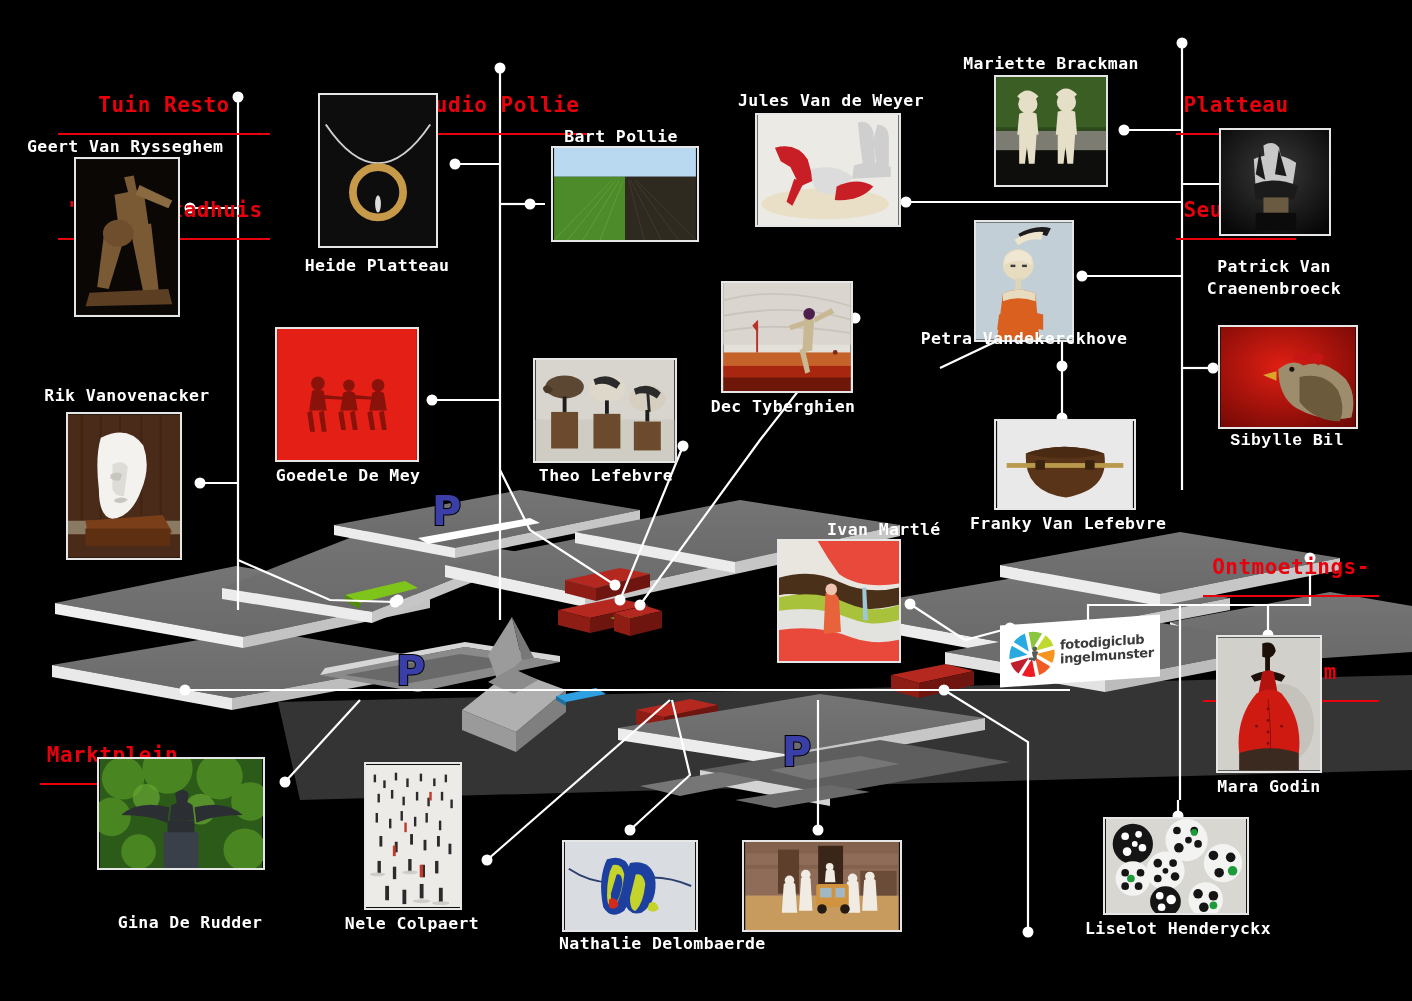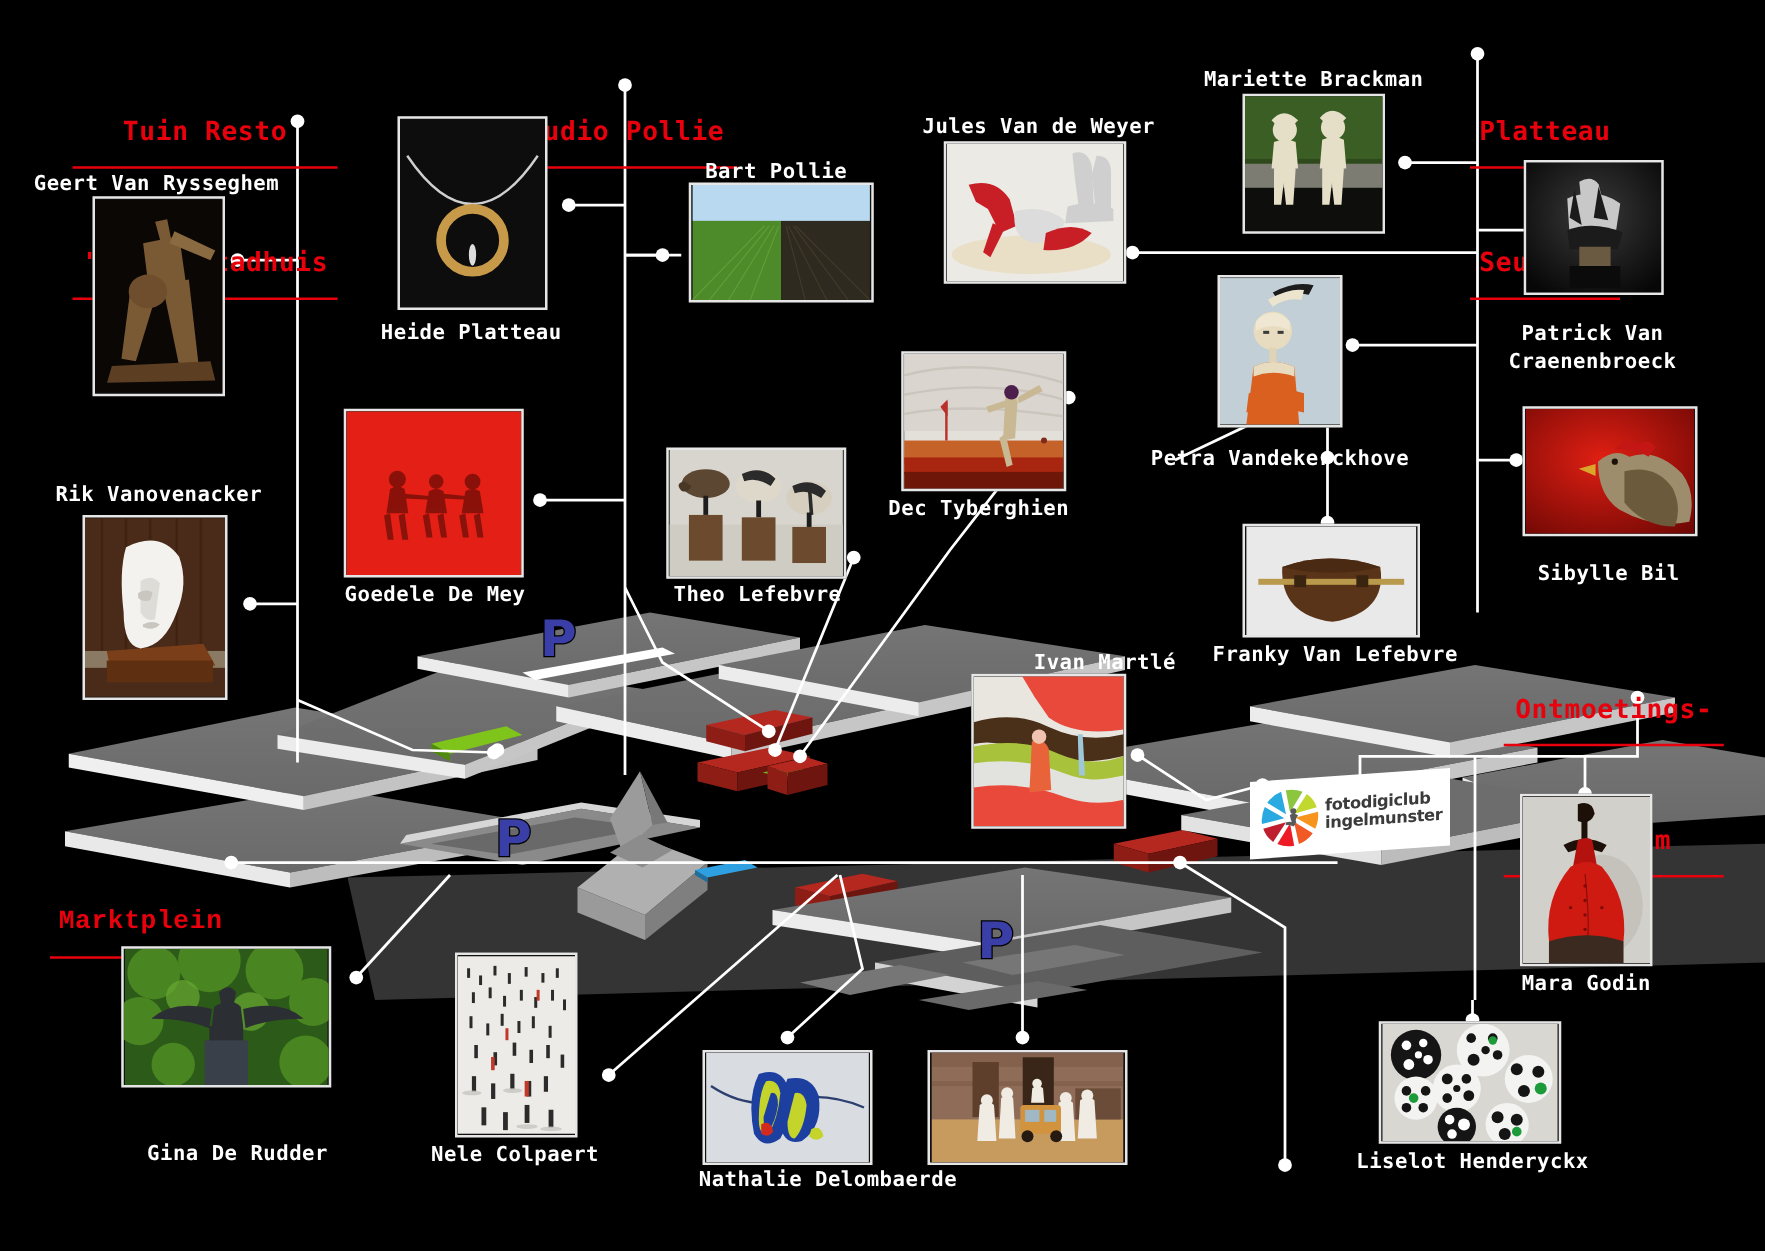--- a/index.html
+++ b/index.html
@@ -358,21 +358,21 @@
     <span>Studio Pollie</span>
   </div>
   <div class="venue" style="left:1176px;top:33px;  width:120px;">
     <span>Platteau</span>
     <span>Seurinck</span>
   </div>
   <div class="venue" style="left:1203px;top:495px; width:176px;">
     <span>Ontmoetings-</span>
     <span>centrum</span>
   </div>
-  <div class="venue" style="left:40px;  top:665px; width:145px;font-family:Liberation Mono, monospace;">
+  <div class="venue" style="left:40px;  top:683px; width:145px;">
     <span>Marktplein</span>
   </div>
   <div class="venue" style="left:942px; top:942px; width:168px;">
     <span>Gemeentehuis</span>
   </div>
 
   <div class="caption" style="left:27px;top:136px;width:196px;">Geert Van Rysseghem</div>
   <div class="art" style="left:74px;top:157px;width:106px;height:160px;">
     <svg class="inner" viewBox="0 0 106 160">
       <rect width="106" height="160" fill="#0a0705"></rect>
@@ -494,39 +494,39 @@
       <path d="M30,36 q14,-14 28,0 l0,8 q-14,-8 -28,0 z" fill="#efe7d2"></path>
       <rect x="36" y="44" width="5" height="2.5" fill="#3a3a3a"></rect>
       <rect x="48" y="44" width="5" height="2.5" fill="#3a3a3a"></rect>
       <rect x="41" y="58" width="6" height="16" fill="#e0d4b6"></rect>
       <path d="M28,74 q16,-8 34,0 l4,48 -44,0 z" fill="#d9601f"></path>
       <path d="M28,74 q16,-8 34,0 l0,8 q-18,-6 -34,0 z" fill="#e8dcc0"></path>
       <path d="M24,96 l8,-2 l2,16 -12,2 z" fill="#d9601f"></path>
       <path d="M62,94 l8,2 l0,16 -10,-2 z" fill="#d9601f"></path>
     </svg>
   </div>
-  <div class="caption" style="left:920px;top:356px;width:208px;text-align:center;">Petra Vandekerckhove</div>
+  <div class="caption" style="left:920px;top:328px;width:208px;text-align:center;">Petra Vandekerckhove</div>
 
   <div class="art" style="left:1218px;top:325px;width:140px;height:104px;">
     <svg class="inner" viewBox="0 0 140 104">
       <defs>
         <radialGradient id="rg" cx="0.45" cy="0.4" r="0.8">
           <stop offset="0" stop-color="#e01f13"></stop>
             <stop offset="1" stop-color="#6c0704"></stop>
         </radialGradient>
       </defs>
       <rect width="140" height="104" fill="url(#rg)"></rect>
       <path d="M60,44 q14,-12 26,-4 q22,-8 44,14 q12,16 6,40 q-30,6 -58,-10 q-18,-12 -18,-40 z" fill="#9d8d6c"></path>
       <path d="M74,34 q10,-12 18,-4 q10,-6 16,2 l-6,8 q-12,-8 -28,-6 z" fill="#c51616"></path>
       <path d="M58,46 l-14,4 l14,6 z" fill="#d9a52a"></path>
       <path d="M82,52 q26,-6 40,14 q8,16 2,32 q-26,0 -42,-20 z" fill="#6c5a3c"></path>
       <circle cx="74" cy="44" r="2.6" fill="#1a1208"></circle>
     </svg>
   </div>
-  <div class="caption" style="left:1226px;top:448px;width:122px;">Sibylle Bil</div>
+  <div class="caption" style="left:1226px;top:430px;width:122px;font-family:Liberation Mono, monospace;">Sibylle Bil</div>
 
   <div class="art" style="left:721px;top:281px;width:132px;height:112px;">
     <svg class="inner" viewBox="0 0 132 112">
       <rect width="132" height="112" fill="#e3e0da"></rect>
       <path d="M0,0 h132 v64 h-132 z" fill="#dad6cf"></path>
       <g stroke="#c7c2b8" stroke-width="2" fill="none" opacity="0.8">
         <path d="M0,18 q60,-16 132,6"></path>
           <path d="M0,34 q70,-14 132,4"></path>
           <path d="M0,50 q54,-10 132,2"></path>
       </g>

